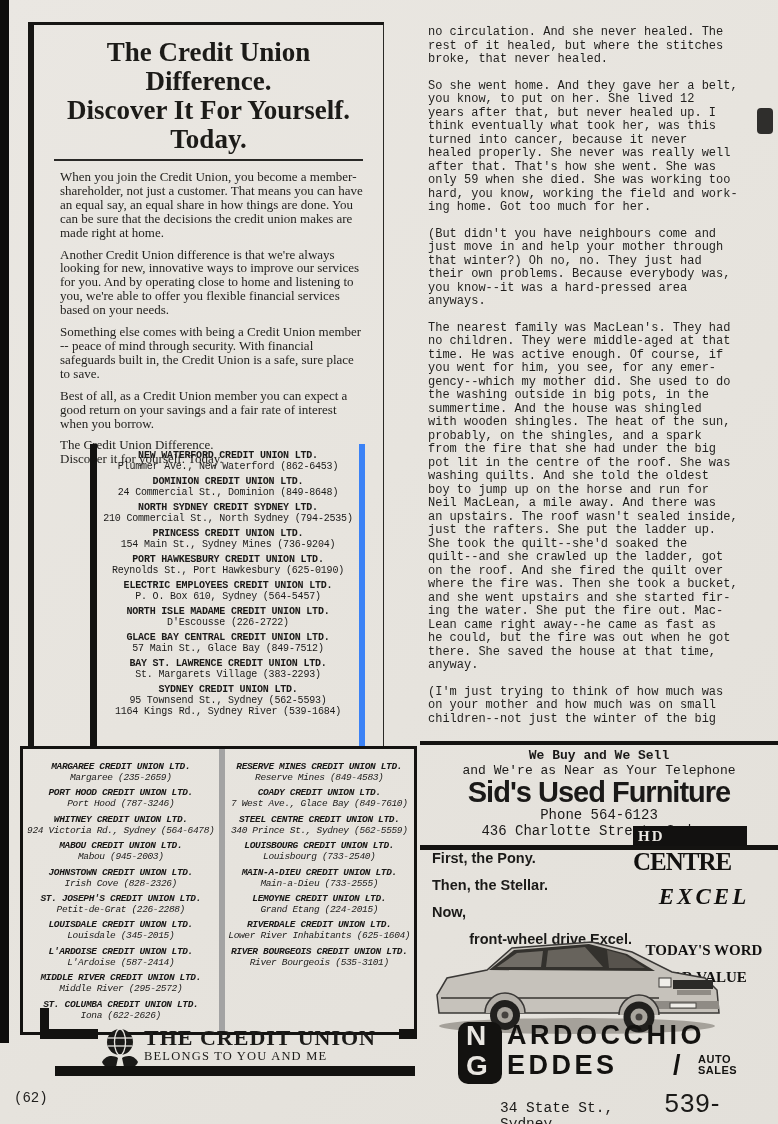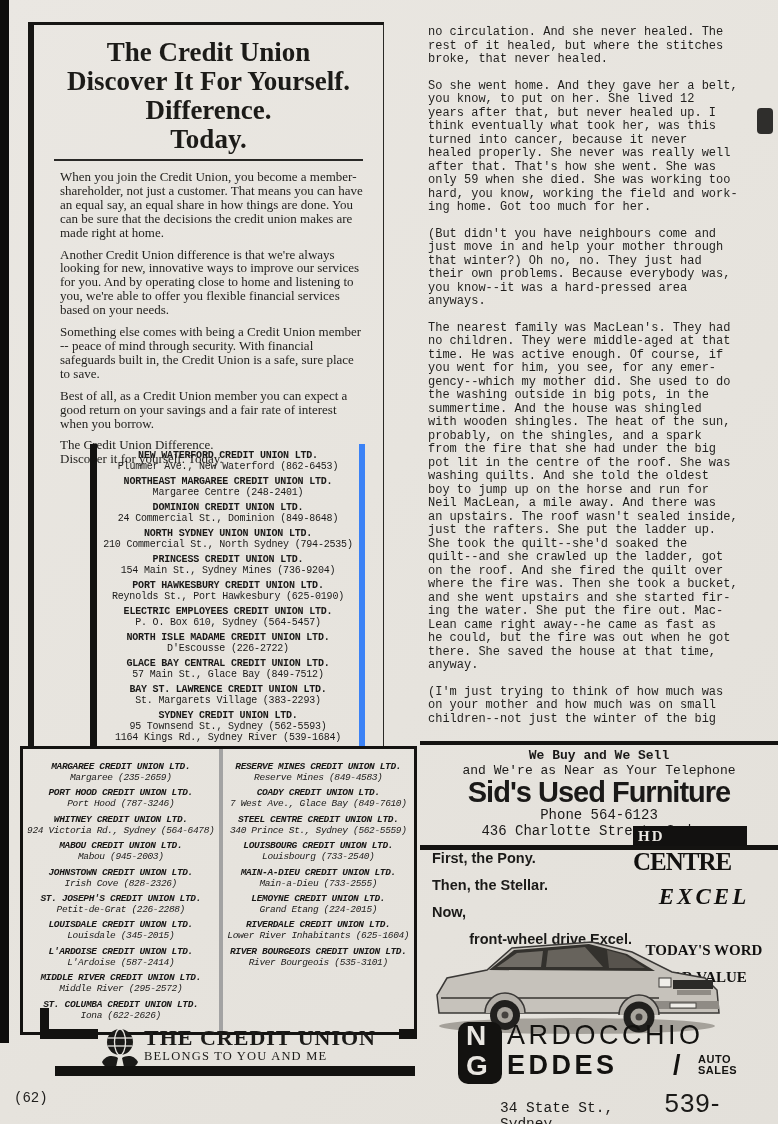--- a/index.html
+++ b/index.html
@@ -25,21 +25,21 @@
   .box1{position:absolute;left:56px;width:262px;top:419px;bottom:0;
     border-left:7px solid #131210;border-right:6px solid #3b82f6;
     padding-top:6px;text-align:center;
     font-family:"Liberation Mono",monospace;font-size:10px;line-height:11px;letter-spacing:-0.2px;color:#1a1918;}
   .box1 .entry{margin-bottom:4px;}
 
   #box2{left:20px;top:746px;width:391px;height:283px;border:3px solid #141311;display:flex;
     font-family:"Liberation Mono",monospace;font-size:9.5px;line-height:11px;letter-spacing:-0.35px;
     text-align:center;color:#1a1918;background:transparent;}
   #box2 .col{width:50%;padding-top:12px;box-sizing:border-box;font-style:italic;}
-  #box2 .col + .col{border-left:4px solid #a3a3a3;}
+  #box2 .col + .col{border-left:6px solid #a3a3a3;}
   #box2 .entry{margin-bottom:4.4px;}
 
   .entry .nm{font-weight:bold;}
 
   
   #corner-lv{left:40px;top:1008px;width:9px;height:30px;background:#131210;}
   #corner-lh{left:40px;top:1029px;width:58px;height:10px;background:#131210;}
   #corner-r{left:399px;top:1029px;width:18px;height:10px;background:#131210;}
   #cu-logo{left:98px;top:1026px;width:320px;height:44px;}
   #cu-logo .icon{position:absolute;left:0;top:0;}
@@ -75,75 +75,70 @@
   .hy-slogan{margin-top:27px;text-align:center;font-weight:bold;font-size:15px;line-height:27px;}
 
   #car{left:427px;top:916px;width:300px;height:125px;}
 
   
   #dealer{left:458px;top:1020px;width:318px;height:68px;color:#131210;font-family:"Liberation Sans",sans-serif;}
   .ng-rect{position:absolute;left:0;top:2px;width:44px;height:62px;background:#131210;border-radius:10px;}
   .ng-letter{position:absolute;color:#e9e6e1;font-weight:bold;font-size:28px;line-height:30px;left:8px;}
   .ng-n{top:1px;}
   .ng-g{top:31px;}
-  .dl-row1{position:absolute;left:49px;top:0px;font-weight:normal;font-size:27px;letter-spacing:3.5px;
+  .dl-row1{position:absolute;left:49px;top:0px;font-weight:bold;font-size:27px;letter-spacing:3.5px;
     transform:scaleY(1.02);text-align:right;}
   .dl-row2{position:absolute;left:49px;top:30px;font-weight:bold;font-size:27px;letter-spacing:3.5px;}
   .dl-slash{position:absolute;left:215px;top:30px;font-weight:bold;font-size:27px;}
   .dl-suffix{position:absolute;left:240px;top:34px;font-weight:bold;font-size:11px;line-height:11px;letter-spacing:.5px;}
   #dealer-contact{left:430px;top:1088px;width:346px;display:flex;align-items:baseline;color:#1b1a18;}
   .dl-addr{font-family:"Liberation Mono",monospace;font-size:14.5px;margin-left:70px;}
   .dl-phone{font-family:"Liberation Sans",sans-serif;font-size:26px;letter-spacing:1px;margin-left:auto;margin-right:2px;}
 </style>
 </head>
 <body>
 
 <div class="abs" id="scan-edge"></div>
 <div class="abs" id="ink-smudge"></div>
 
 <div class="abs" id="cu-ad">
   <div class="ad-title">
 
   <div>The Credit Union</div>
+      <div>Difference.</div>
       <div>Discover It For Yourself.</div>
-      <div>Difference.</div>
       <div>Today.</div>
     </div>
   <div class="title-rule"></div>
   <div class="ad-body">
 
   <p>When you join the Credit Union, you become a member-shareholder, not just a customer. That means you can have an equal say, an equal share in how things are done. You can be sure that the decisions the credit union makes are made right at home.</p>
       <p>Another Credit Union difference is that we're always looking for new, innovative ways to improve our services for you. And by operating close to home and listening to you, we're able to offer you flexible financial services based on your needs.</p>
       <p>Something else comes with being a Credit Union member -- peace of mind through security. With financial safeguards built in, the Credit Union is a safe, sure place to save.</p>
       <p>Best of all, as a Credit Union member you can expect a good return on your savings and a fair rate of interest when you borrow.</p>
       <p>The Credit Union Difference.
 Discover it for yourself. Today.</p>
     </div>
   <div class="box1">
 
       <div class="entry">
         <div class="nm">NEW WATERFORD CREDIT UNION LTD.</div>
         <div>Plummer Ave., New Waterford (862-6453)</div>
 
       </div>
 
-      <div class="entry">
-        <div class="nm">NORTHEAST MARGAREE CREDIT UNION LTD.</div>
-        <div>Margaree Centre (248-2401)</div>
-
-      </div>
 
       <div class="entry">
         <div class="nm">DOMINION CREDIT UNION LTD.</div>
         <div>24 Commercial St., Dominion (849-8648)</div>
 
       </div>
 
       <div class="entry">
-        <div class="nm">NORTH SYDNEY UNION UNION LTD.</div>
+        <div class="nm">NORTH SYDNEY CREDIT SYDNEY LTD.</div>
         <div>210 Commercial St., North Sydney (794-2535)</div>
 
       </div>
 
       <div class="entry">
         <div class="nm">PRINCESS CREDIT UNION LTD.</div>
         <div>154 Main St., Sydney Mines (736-9204)</div>
 
       </div>
 

